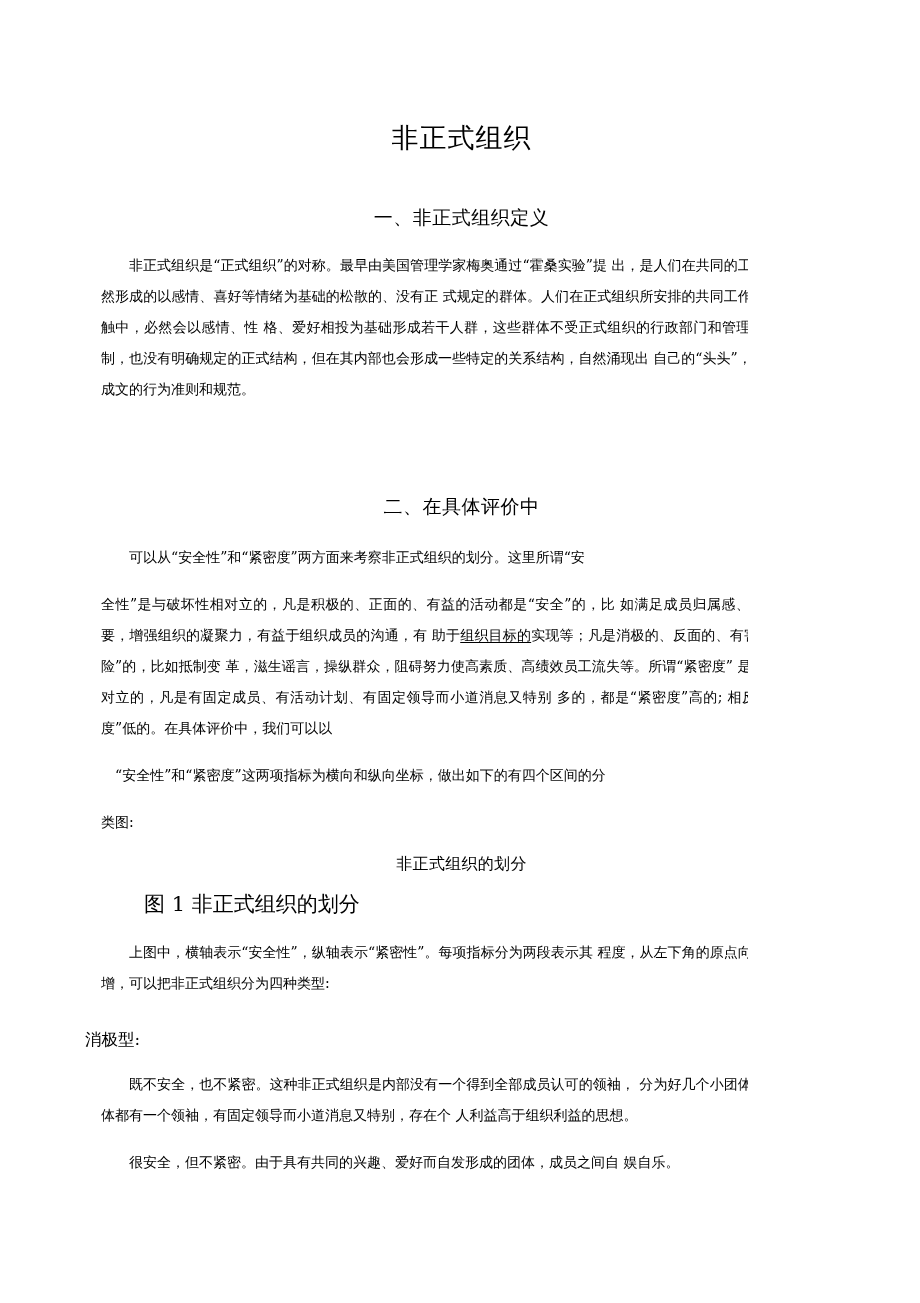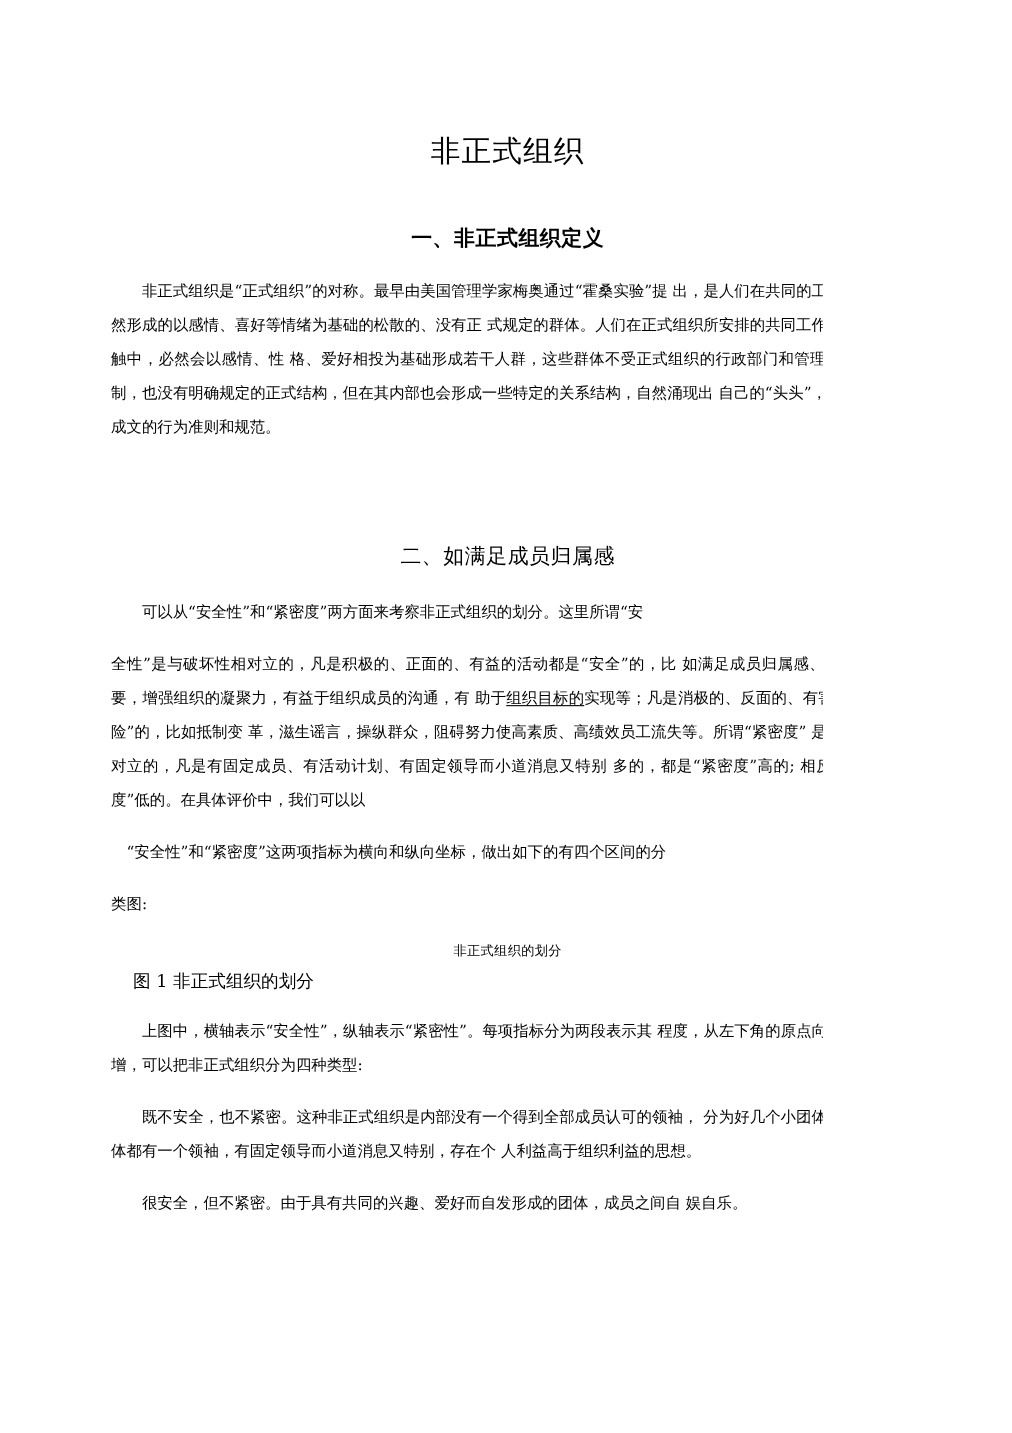--- a/index.html
+++ b/index.html
@@ -39,21 +39,21 @@
 
   
   .section-heading {
     text-align: center;
     font-size: 19px;
     line-height: 1.2;
     font-weight: normal;
     margin: 0;
     letter-spacing: 0.5px;
   }
-  .section-heading.h1-gap { padding-top: 52px; font-weight: bold; }
+  .section-heading.h1-gap { padding-top: 52px; }
   .section-heading.h2-gap { padding-top: 74px; }
 
   
   .para {
     font-size: 14px;
     line-height: 31px;
     margin: 16px;
     text-align: justify;
     text-justify: inter-ideograph;
     word-break: break-all;
@@ -68,31 +68,31 @@
     text-decoration: underline;
     text-underline-offset: 2px;
   }
 
   
   .figure-block {
     margin-top: 18px;
     text-align: center;
   }
   .figure-caption-small {
-    font-size: 12px;
+    font-size: 16px;
     line-height: 16px;
     text-align: center;
     letter-spacing: 0.3px;
   }
 
   .fig-label {
-    font-size: 16px;
+    font-size: 21px;
     line-height: 31px;
     text-indent: 2em;
-    margin: 4px;
+    margin: 17px;
   }
 
   
   .type-label {
     font-size: 16.5px;
     line-height: 31px;
     margin: 0;
     text-indent: 0;
   }
   .type-label.gap { margin-top: 25px; }
@@ -102,38 +102,39 @@
 
 <div class="page">
   <div class="content">
 
     <h1 class="doc-title">非正式组织</h1>
 
     <h2 class="section-heading h1-gap">一、非正式组织定义</h2>
 
     <p class="para indent gap-a">非正式组织是“正式组织”的对称。最早由美国管理学家梅奥通过“霍桑实验”提 出，是人们在共同的工作过程中自然形成的以感情、喜好等情绪为基础的松散的、没有正 式规定的群体。人们在正式组织所安排的共同工作和在相互接触中，必然会以感情、性 格、爱好相投为基础形成若干人群，这些群体不受正式组织的行政部门和管理层次等的限 制，也没有明确规定的正式结构，但在其内部也会形成一些特定的关系结构，自然涌现出 自己的“头头”，形成一些不成文的行为准则和规范。</p>
 
-    <h2 class="section-heading h2-gap">二、如满足成员归属感</h2>
+    <h2 class="section-heading h2-gap">二、在具体评价中</h2>
 
     <p class="para indent gap-c nojustify">可以从“安全性”和“紧密度”两方面来考察非正式组织的划分。这里所谓“安</p>
 
     <p class="para"><span>全性”是与破坏性相对立的，凡是积极的、正面的、有益的活动都是“安全”的，比 如满足成员归属感、安全感的需要，增强组织的凝聚力，有益于组织成员的沟通，有 助于</span><span class="u-link">组织目标的</span><span>实现等；凡是消极的、反面的、有害的都是“危险”的，比如抵制变 革，滋生谣言，操纵群众，阻碍努力使高素质、高绩效员工流失等。所谓“紧密度” 是与松散性相对立的，凡是有固定成员、有活动计划、有固定领导而小道消息又特别 多的，都是“紧密度”高的; 相反则是“紧密度”低的。在具体评价中，我们可以以</span></p>
 
     <p class="para nojustify" style="text-indent:1em;">“安全性”和“紧密度”这两项指标为横向和纵向坐标，做出如下的有四个区间的分</p>
 
     <p class="para nojustify">类图:</p>
 
     <div class="figure-block">
       <div class="figure-caption-small">非正式组织的划分</div>
     </div>
 
     <p class="fig-label">图 1 非正式组织的划分</p>
 
     <p class="para indent">上图中，横轴表示“安全性”，纵轴表示“紧密性”。每项指标分为两段表示其 程度，从左下角的原点向右和向上递增，可以把非正式组织分为四种类型:</p>
 
+    <p class="type-label gap">消极型:</p>
 
     <p class="para indent gap-b">既不安全，也不紧密。这种非正式组织是内部没有一个得到全部成员认可的领袖， 分为好几个小团体，每一个团体都有一个领袖，有固定领导而小道消息又特别，存在个 人利益高于组织利益的思想。</p>
 
 
     <p class="para indent gap-b">很安全，但不紧密。由于具有共同的兴趣、爱好而自发形成的团体，成员之间自 娱自乐。</p>
 
 
   </div>
 </div>
 

